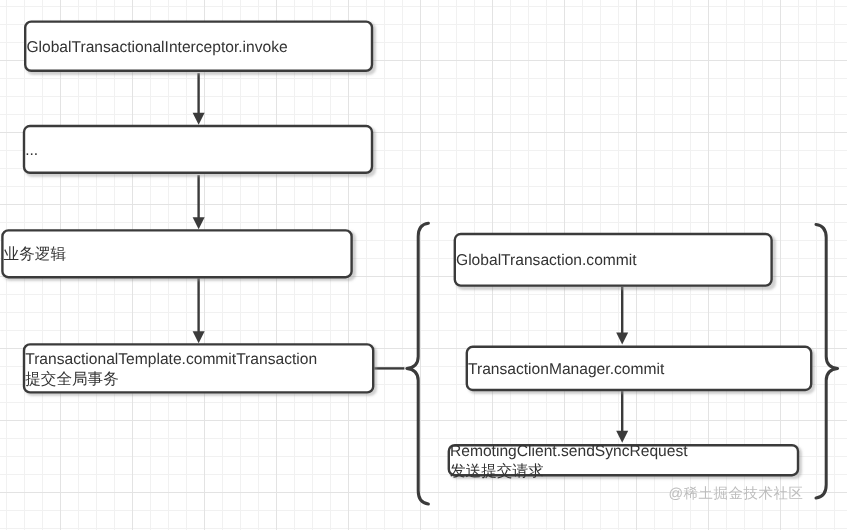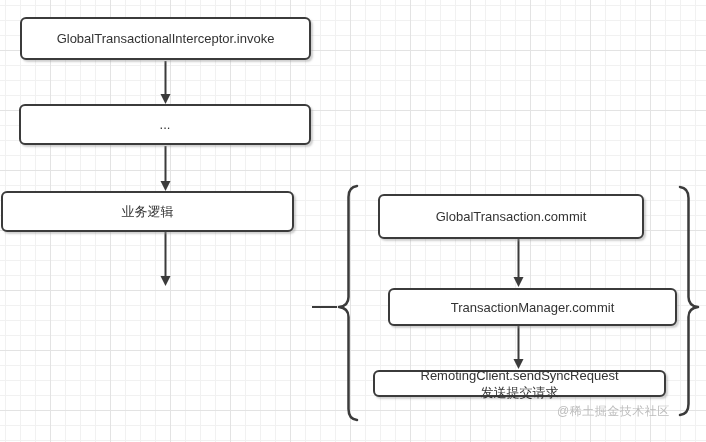--- a/index.html
+++ b/index.html
@@ -11,21 +11,21 @@
       linear-gradient(to bottom, #e3e3e3 1px, transparent 1px),
       linear-gradient(to right, #f1f1f1 1px, transparent 1px),
       linear-gradient(to bottom, #f1f1f1 1px, transparent 1px);
     background-size:60px 60px,60px 60px,15px 15px,15px 15px;
     background-position:-10px -10px;
     font-family:"Liberation Sans","DejaVu Sans",sans-serif;
   }
   .node{
     position:absolute;box-sizing:border-box;
     background:#ffffff;border:2px solid #3b3b3b;border-radius:6px;
-    display:flex;flex-direction:column;align-items:center;justify-content:center;
+    display:flex;flex-direction:column;align-items:flex-start;justify-content:center;
     text-align:center;color:#333333;font-size:13px;line-height:17px;
     box-shadow:2px 2px 2px rgba(150,150,150,0.45);
   }
   .node .line{display:block;white-space:nowrap;}
   .node .line:empty{display:none;}
   svg.overlay{position:absolute;left:0;top:0;pointer-events:none;}
   .watermark{
     position:absolute;left:557px;top:403px;
     font-size:12px;color:#bdbdbd;letter-spacing:0.5px;white-space:nowrap;
   }
@@ -64,20 +64,24 @@
   <div class="node" style="left:19px;top:104px;width:292px;height:41px">
     <span class="line">...</span>
 
   </div>
 
   <div class="node" style="left:1px;top:191px;width:293px;height:41px">
     <span class="line">业务逻辑</span>
 
   </div>
 
+  <div class="node" style="left:19px;top:286px;width:293px;height:42px">
+    <span class="line">TransactionalTemplate.commitTransaction</span>
+    <span class="line">提交全局事务</span>
+  </div>
 
   <div class="node" style="left:378px;top:194px;width:266px;height:45px">
     <span class="line">GlobalTransaction.commit</span>
 
   </div>
 
   <div class="node" style="left:388px;top:288px;width:289px;height:38px">
     <span class="line">TransactionManager.commit</span>
 
   </div>

